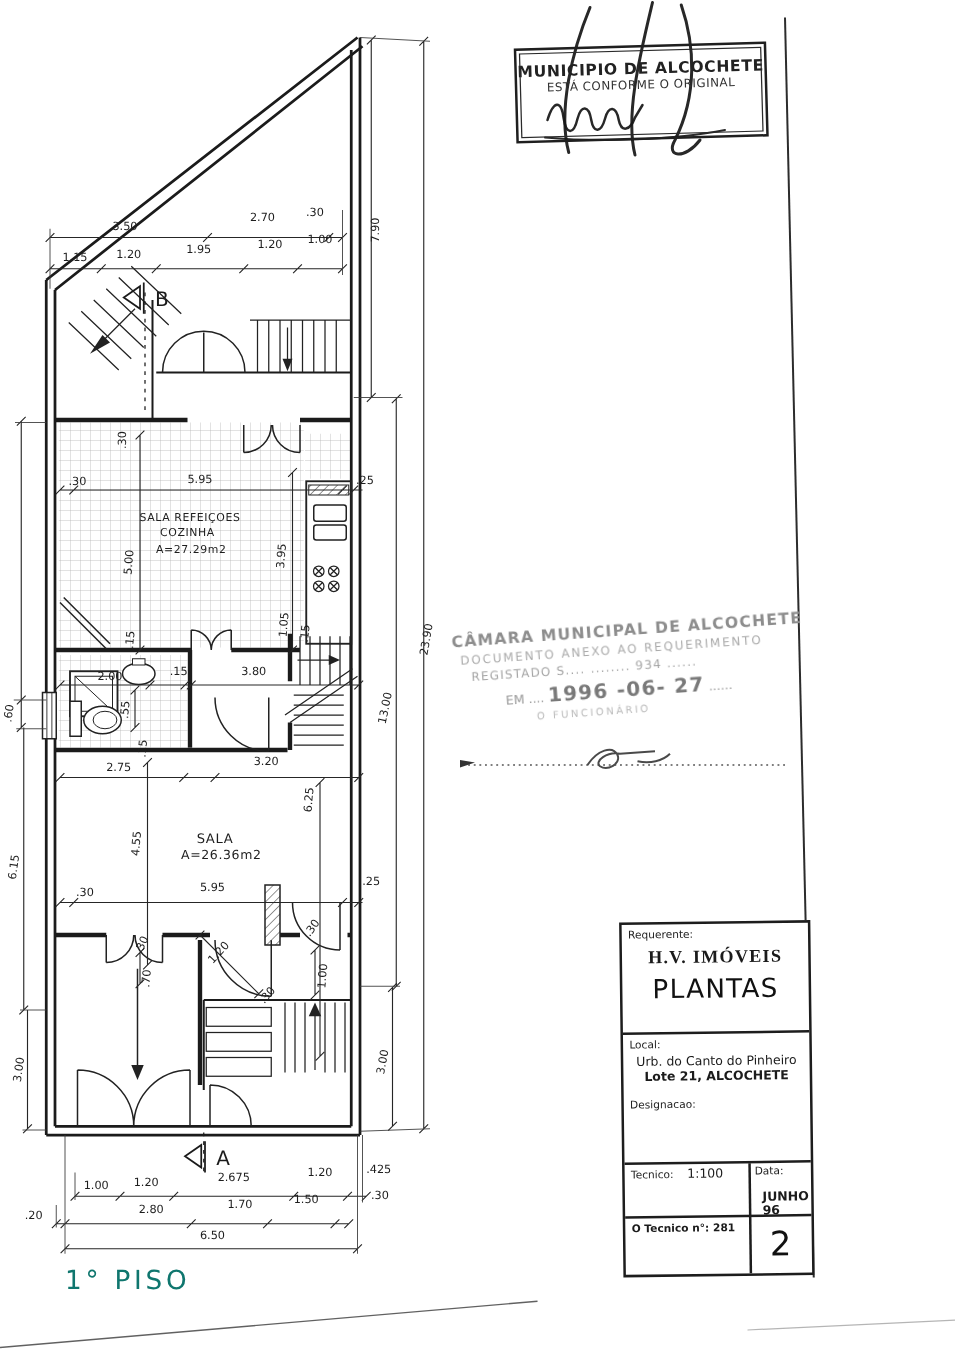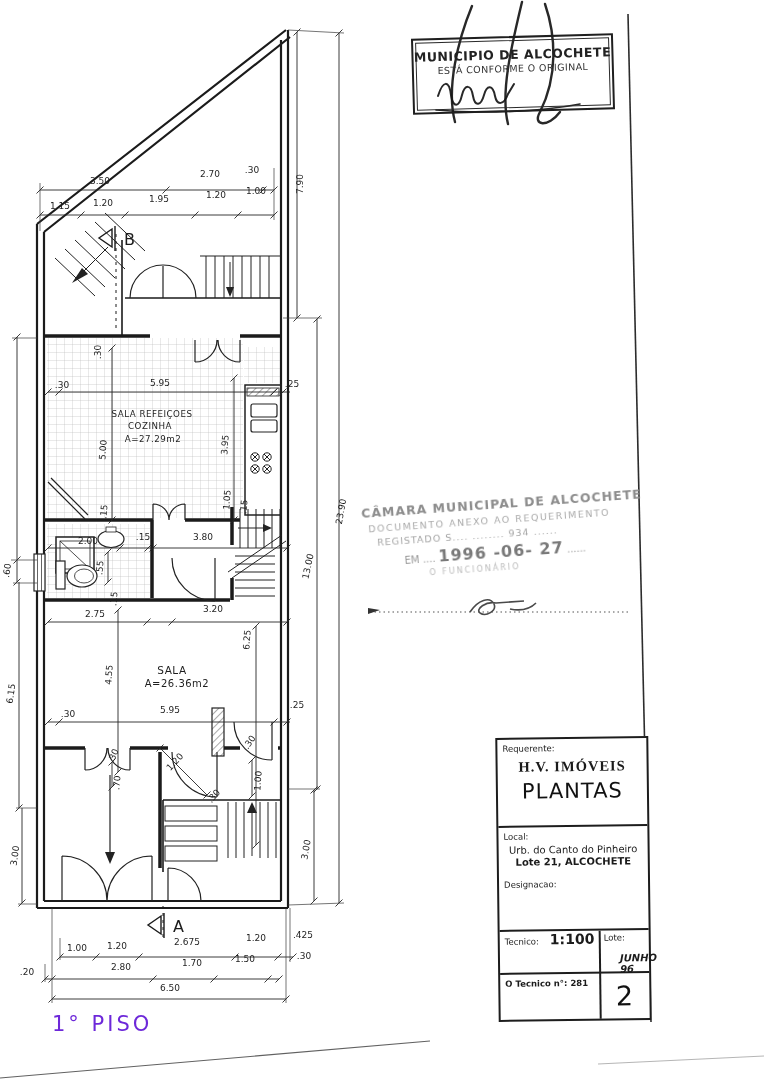--- a/index.html
+++ b/index.html
@@ -28,25 +28,25 @@
     border:2px solid #1d1d1d;box-sizing:border-box;transform:rotate(-.7deg);background:#fff;font-size:9px;}
   .tblock .sec1{position:absolute;left:0;top:0;right:0;height:88px;border-bottom:2px solid #1d1d1d;box-sizing:border-box;}
   .tblock .sec2{position:absolute;left:0;top:88px;right:0;height:104px;border-bottom:2px solid #1d1d1d;box-sizing:border-box;}
   .tblock .row1{position:absolute;left:0;top:192px;right:0;height:43px;border-bottom:2px solid #1d1d1d;box-sizing:border-box;}
   .tblock .vdiv{position:absolute;left:99px;top:192px;bottom:0;width:2px;background:#1d1d1d;}
   .lab{font-size:8.5px;padding:4px 0 0 5px;color:#222;}
   .req-name{text-align:center;font-family:"Liberation Serif",serif;font-weight:bold;font-size:14.5px;margin-top:5px;letter-spacing:1px;}
   .local1{text-align:center;font-size:10px;margin-top:3px;}
   .local2{text-align:center;font-size:10px;font-weight:bold;margin-top:1px;}
   .desig{text-align:center;font-size:21px;letter-spacing:1px;margin-top:40px;color:#111;}
-  .escala{display:inline;font-size:14px;font-weight:bold;margin-left:8px;}
-  .datab{font-size:10px;font-weight:bold;padding-left:20px;margin-top:4px;font-style:italic;}
+  .escala{display:inline;font-size:10px;font-weight:normal;margin-left:8px;}
+  .datab{font-size:10px;font-weight:bold;padding-left:10px;margin-top:4px;}
   .sheetnum{position:absolute;left:99px;top:235px;right:0;bottom:0;display:flex;align-items:center;justify-content:center;
     font-size:27px;color:#111;}
-  .piso{position:absolute;left:52px;top:1012px;font-size:21px;letter-spacing:3px;color:#6d28d9;}
+  .piso{position:absolute;left:52px;top:1012px;font-size:21px;letter-spacing:3px;color:#0f766e;}
 </style>
 </head>
 <body>
 
 <div id="page">
 
   <svg class="abs" style="left:0;top:0" width="764" height="1080" viewBox="0 0 764 1080">
     <defs>
       <pattern id="tilep" width="8" height="8" patternUnits="userSpaceOnUse">
         <path d="M8 0H0V8" fill="none" stroke="#b3b3b3" stroke-width="0.6"></path>
@@ -310,21 +310,21 @@
       <div class="lab">Local:</div>
       <div class="local1">Urb. do Canto do Pinheiro</div>
       <div class="local2">Lote 21, ALCOCHETE</div>
       <div class="lab" style="margin-top:8px">Designacao:</div>
     </div>
     <div class="desig">PLANTAS</div>
     <div class="row1">
       <span class="lab" style="display:inline-block">Tecnico:</span>
       <span class="escala">1:100</span>
     </div>
-    <div class="abs" style="left:104px;top:194px;font-size:8.5px">Lote:</div>
+    <div class="abs" style="left:104px;top:194px;font-size:8.5px">Data:</div>
     <div class="abs datab" style="left:100px;top:210px">JUNHO 96</div>
     <div class="abs" style="left:5px;top:239px;font-size:8.5px;font-weight:bold">O Tecnico n°: 281</div>
     <div class="sheetnum">2</div>
     <div class="vdiv"></div>
   </div>
 
   <div class="piso">1° PISO</div>
 
 </div>
 

